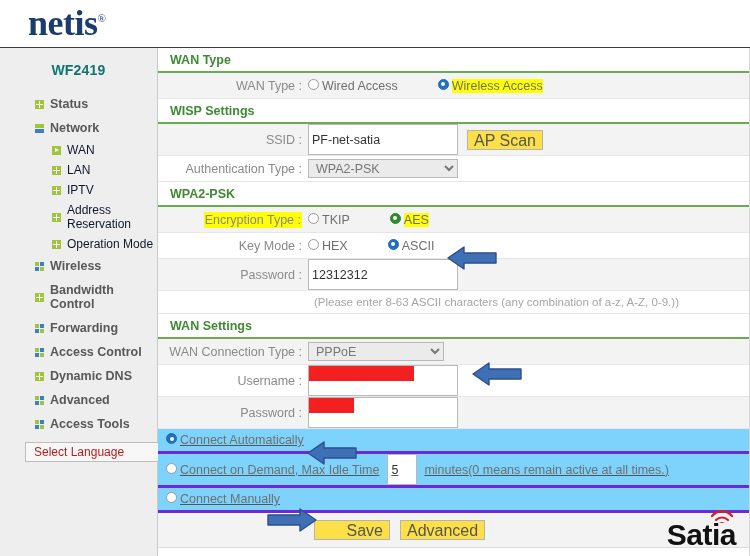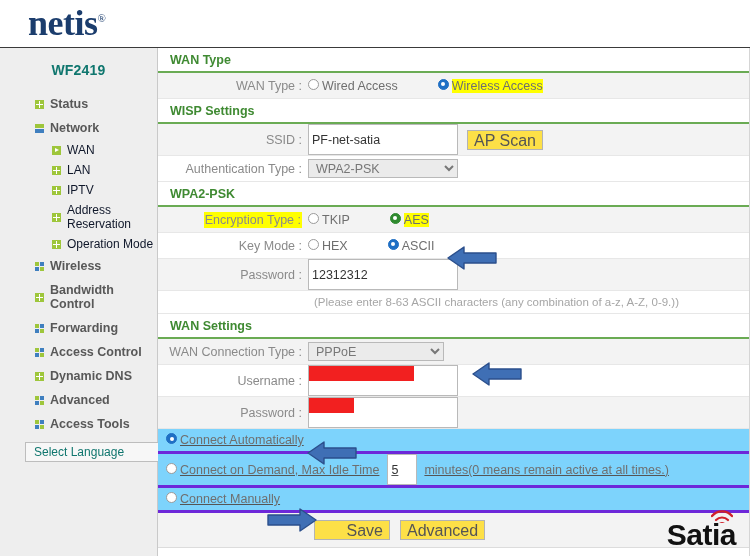--- a/index.html
+++ b/index.html
@@ -118,21 +118,21 @@
     border-top: 2.5px solid transparent;
     border-bottom: 2.5px solid transparent;
   }
 
   .lang-select {
     margin: 6px 4px 0 4px;
     width: 148px;
     height: 20px;
     font-family: "Liberation Sans", sans-serif;
     font-size: 12px;
-    color: #0f766e;
+    color: #b91c1c;
     background: #f7f7f7;
     border: 1px solid #bdbdbd;
     border-radius: 0;
     padding-left: 4px;
     box-sizing: border-box;
   }
 
   
   .content {
     flex: 1;

